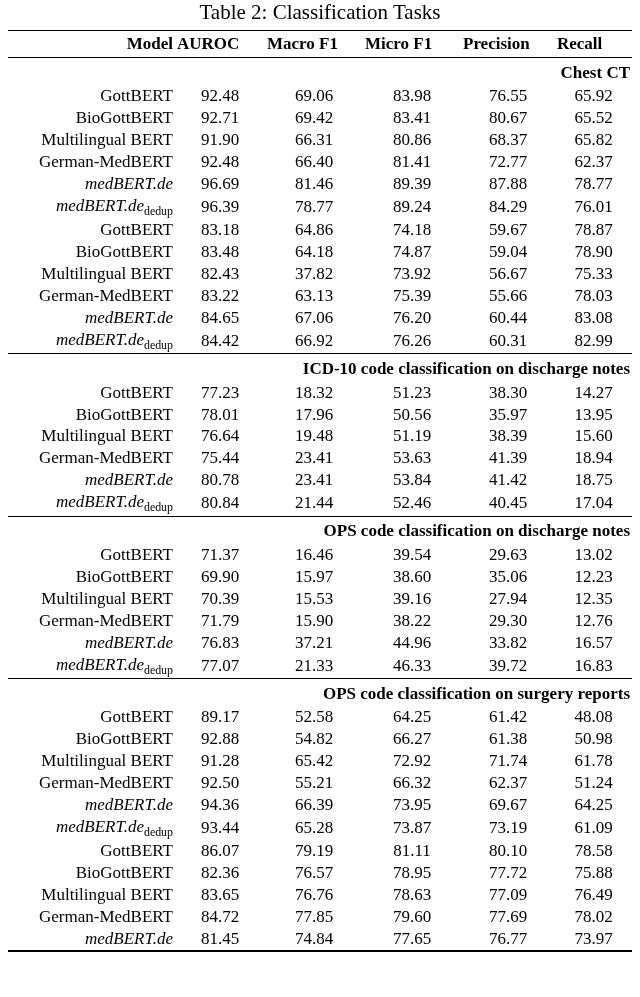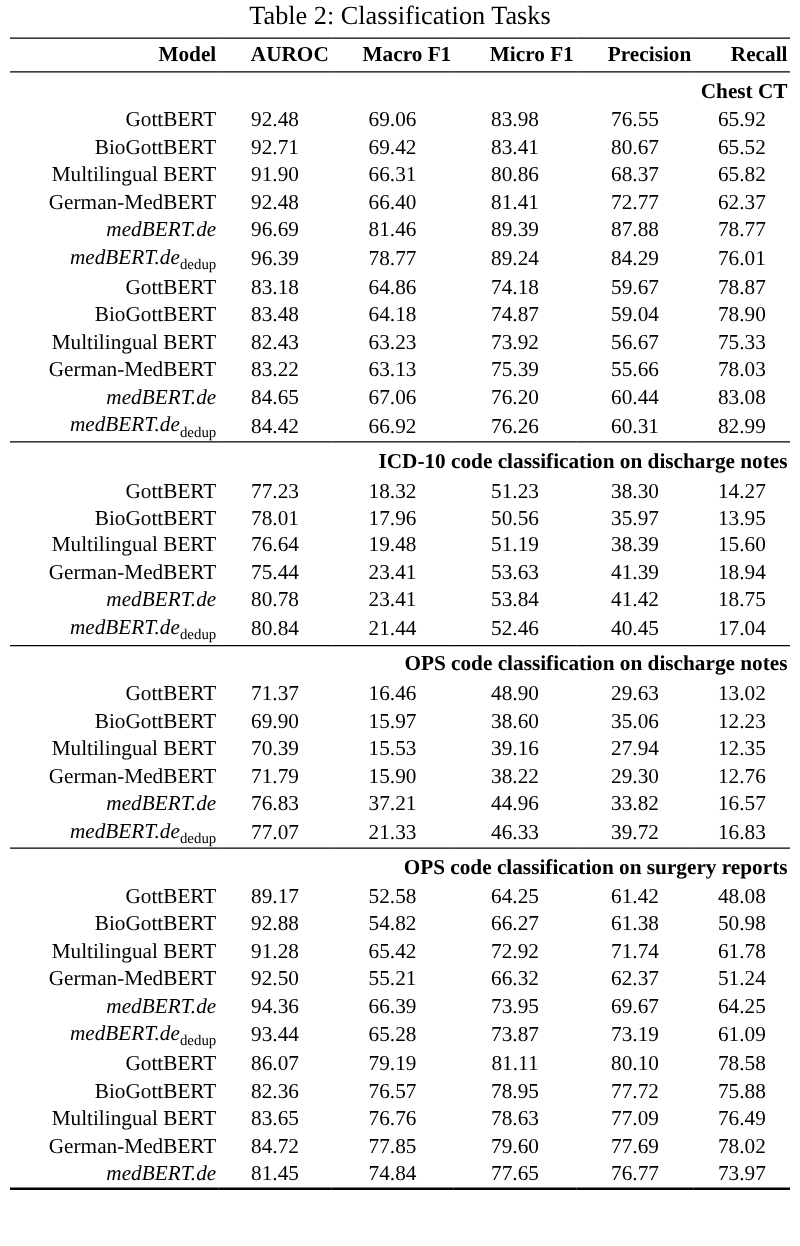--- a/index.html
+++ b/index.html
@@ -23,21 +23,21 @@
     border-bottom: 2px solid #000;
   }
   thead tr {
     border-top: 1.8px solid #000;
     border-bottom: 1.6px solid #000;
   }
   th {
     font-weight: bold;
     font-size: 17px;
     padding: 3px 2px;
-    text-align: right;
+    text-align: left;
     white-space: nowrap;
   }
   th.model { text-align: right; padding-left: 4px; }
   td {
     font-size: 17px;
     padding: 0.6px 2px;
     text-align: center;
     white-space: nowrap;
     line-height: 1.22;
   }
@@ -140,21 +140,21 @@
         <td class="model">BioGottBERT</td>
         <td>83.48</td>
         <td>64.18</td>
         <td>74.87</td>
         <td>59.04</td>
         <td>78.90</td>
       </tr>
       <tr>
         <td class="model">Multilingual BERT</td>
         <td>82.43</td>
-        <td>63.23</td>
+        <td>37.82</td>
         <td>73.92</td>
         <td>56.67</td>
         <td>75.33</td>
       </tr>
       <tr>
         <td class="model">German-MedBERT</td>
         <td>83.22</td>
         <td>63.13</td>
         <td>75.39</td>
         <td>55.66</td>
@@ -227,21 +227,21 @@
         <td>40.45</td>
         <td>17.04</td>
       </tr>
       <tr class="section">
         <td colspan="6">OPS code classification on discharge notes</td>
       </tr>
       <tr>
         <td class="model">GottBERT</td>
         <td>71.37</td>
         <td>16.46</td>
-        <td>48.90</td>
+        <td>39.54</td>
         <td>29.63</td>
         <td>13.02</td>
       </tr>
       <tr>
         <td class="model">BioGottBERT</td>
         <td>69.90</td>
         <td>15.97</td>
         <td>38.60</td>
         <td>35.06</td>
         <td>12.23</td>

